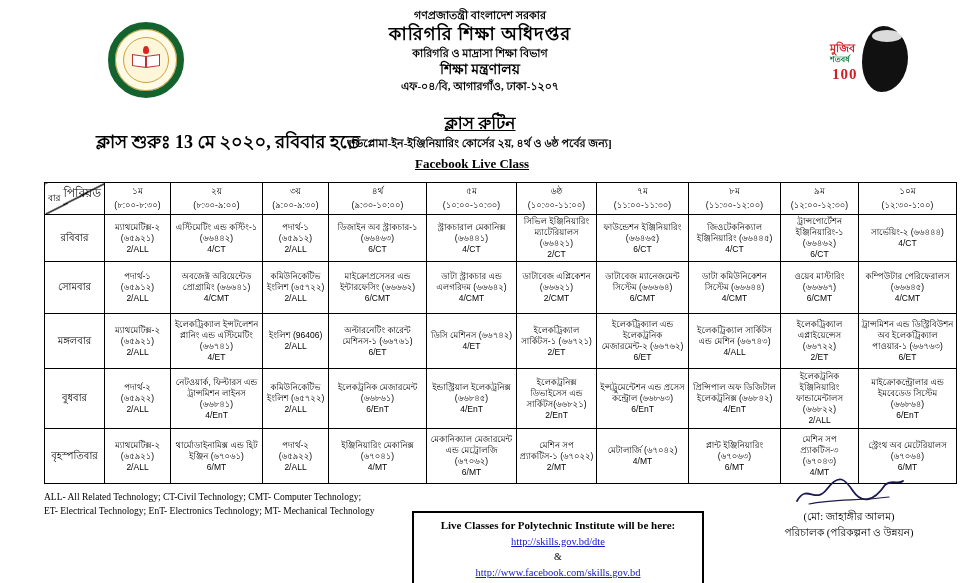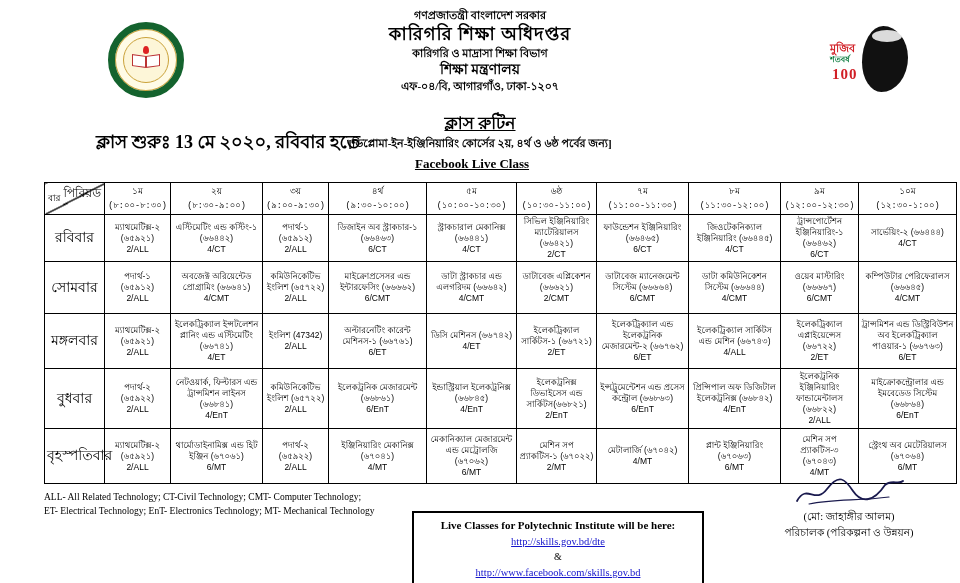--- a/index.html
+++ b/index.html
@@ -49,22 +49,22 @@
   
   table.routine { border-collapse:collapse; table-layout:fixed; width:912px; margin-left:44px; }
   table.routine th, table.routine td { border:1px solid #000; text-align:center; vertical-align:middle;
                 padding:1px 2px; font-family:"Liberation Sans", sans-serif; }
   th.corner { position:relative; height:32px;
               background:linear-gradient(to bottom right, transparent 48.7%, #000 48.7%, #000 51.3%, transparent 51.3%); }
   th.corner .c-top { position:absolute; right:3px; top:1px; font-size:12px; font-weight:normal; }
   th.corner .c-bot { position:absolute; left:3px; bottom:8px; font-size:9px; font-weight:normal;text-align:right; }
   th.period { font-weight:normal; }
   th.period .p-label { font-size:9px; }
-  th.period .p-time  { font-size:8.5px;font-family:Liberation Mono, monospace; }
-  td.day { font-size:14px; }
+  th.period .p-time  { font-size:8.5px; }
+  td.day { font-size:10px; }
   td.cell { font-size:8.5px; line-height:1.3; }
   td.cell .grp { font-size:8.5px; }
   tr.r1 td { height:43px; } tr.r2 td { height:52px; } tr.r3 td { height:55px; }
   tr.r4 td { height:60px; } tr.r5 td { height:55px; }
 
   
   .footer { position:absolute; left:0; right:0; top:489px; height:99px; }
   .legend { position:absolute; left:44px; top:2px; font-size:9.5px; line-height:1.45; }
   .live-box { position:absolute; left:412px; top:22px; width:292px; border:2px solid #000;
               text-align:center; padding:6px 8px 8px; }
@@ -267,21 +267,21 @@
           <td class="day">মঙ্গলবার</td>
           <td class="cell">
             <div class="subj">ম্যাথমেটিক্স-২ (৬৫৯২১)</div>
             <div class="grp">2/ALL</div>
           </td>
           <td class="cell">
             <div class="subj">ইলেকট্রিক্যাল ইন্সটলেশন প্লানিং এন্ড এস্টিমেটিং (৬৬৭৪১)</div>
             <div class="grp">4/ET</div>
           </td>
           <td class="cell">
-            <div class="subj">ইংলিশ (47342)</div>
+            <div class="subj">ইংলিশ (96406)</div>
             <div class="grp">2/ALL</div>
           </td>
           <td class="cell">
             <div class="subj">অল্টারনেটিং কারেন্ট মেশিনস-১ (৬৬৭৬১)</div>
             <div class="grp">6/ET</div>
           </td>
           <td class="cell">
             <div class="subj">ডিসি মেশিনস (৬৬৭৪২)</div>
             <div class="grp">4/ET</div>
           </td>

